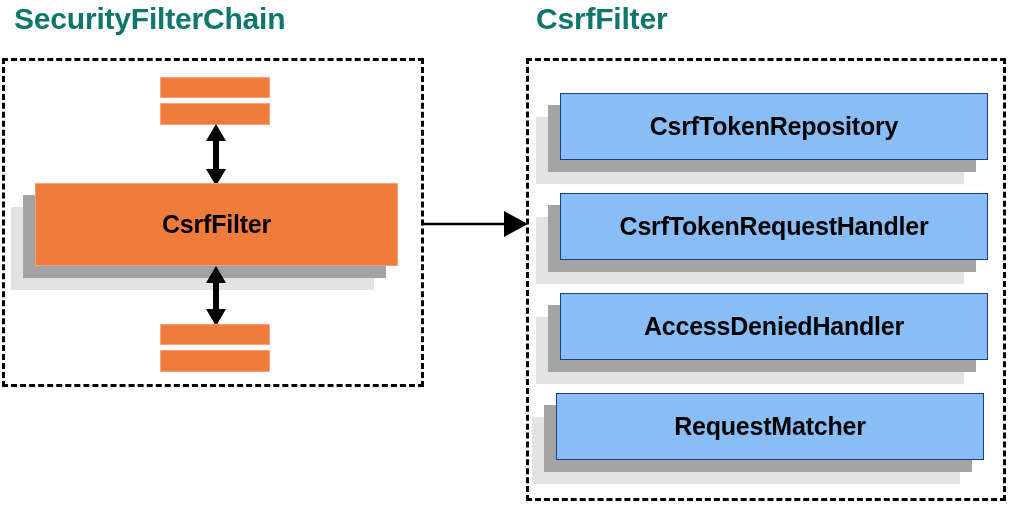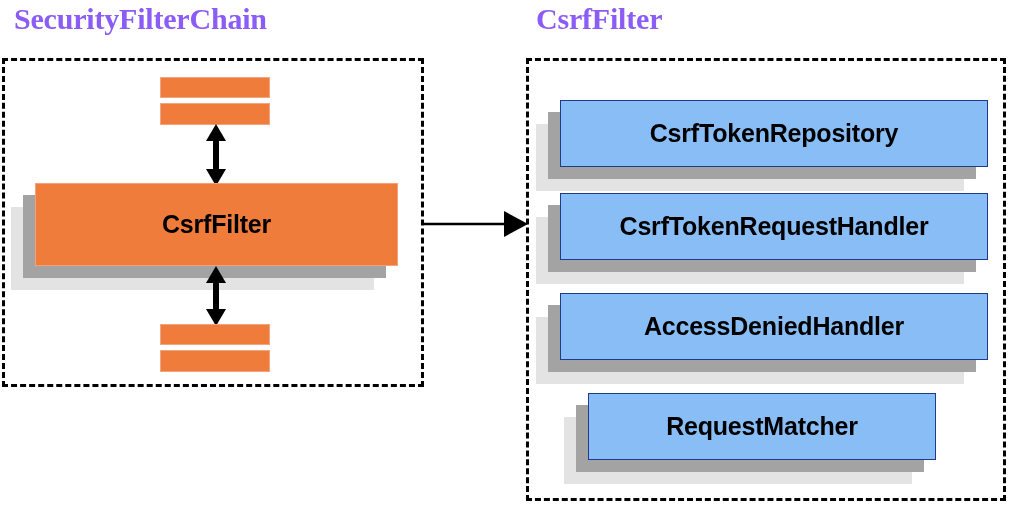--- a/index.html
+++ b/index.html
@@ -15,24 +15,23 @@
     width: 1010px;
     height: 505px;
     background: #ffffff;
     overflow: hidden;
   }
 
   
   .panel-title {
     position: absolute;
     font-weight: bold;
-    color: #8b5cf6;
+    color: #0f766e;
     white-space: nowrap;
     letter-spacing: -0.2px;
-    font-family: Liberation Serif, serif;
   }
   #title-left  { left: 14px;  top: 2px;  font-size: 30px; }
   #title-right { left: 536px; top: 2px;  font-size: 30px; }
 
   
   .dashed-box {
     position: absolute;
     border: 3px dashed #000000;
     background: transparent;
     box-sizing: border-box;
@@ -144,21 +143,21 @@
   <div class="bar" style="left:160px; top:324px; width:110px; height:21px;"></div>
   <div class="bar" style="left:160px; top:350px; width:110px; height:22px;"></div>
 
   <svg class="arrow-svg" style="left:424px; top:211px;" width="106" height="26" viewBox="0 0 106 26">
     <line x1="0" y1="13" x2="88" y2="13" stroke="#000000" stroke-width="2.5"></line>
     <polygon points="104,13 80,0 80,26" fill="#000000"></polygon>
   </svg>
 
   <div id="panel-right-box" class="dashed-box"></div>
 
-  <div class="node blue" style="left:560px; top:100px; width:428px; height:67px;">
+  <div class="node blue" style="left:560px; top:93px; width:428px; height:67px;">
     <div class="shadow-far"></div>
     <div class="shadow-near"></div>
     <div class="face">
       <span class="face-label">CsrfTokenRepository</span>
     </div>
   </div>
 
   <div class="node blue" style="left:560px; top:293px; width:428px; height:67px;">
     <div class="shadow-far"></div>
     <div class="shadow-near"></div>
@@ -168,21 +167,21 @@
   </div>
 
   <div class="node blue" style="left:560px; top:193px; width:428px; height:67px;">
     <div class="shadow-far"></div>
     <div class="shadow-near"></div>
     <div class="face">
       <span class="face-label">CsrfTokenRequestHandler</span>
     </div>
   </div>
 
-  <div class="node blue" style="left:588px; top:393px; width:348px; height:67px;">
+  <div class="node blue" style="left:556px; top:393px; width:428px; height:67px;">
     <div class="shadow-far"></div>
     <div class="shadow-near"></div>
     <div class="face">
       <span class="face-label">RequestMatcher</span>
     </div>
   </div>
 
 </div>
 
 </body></html>

